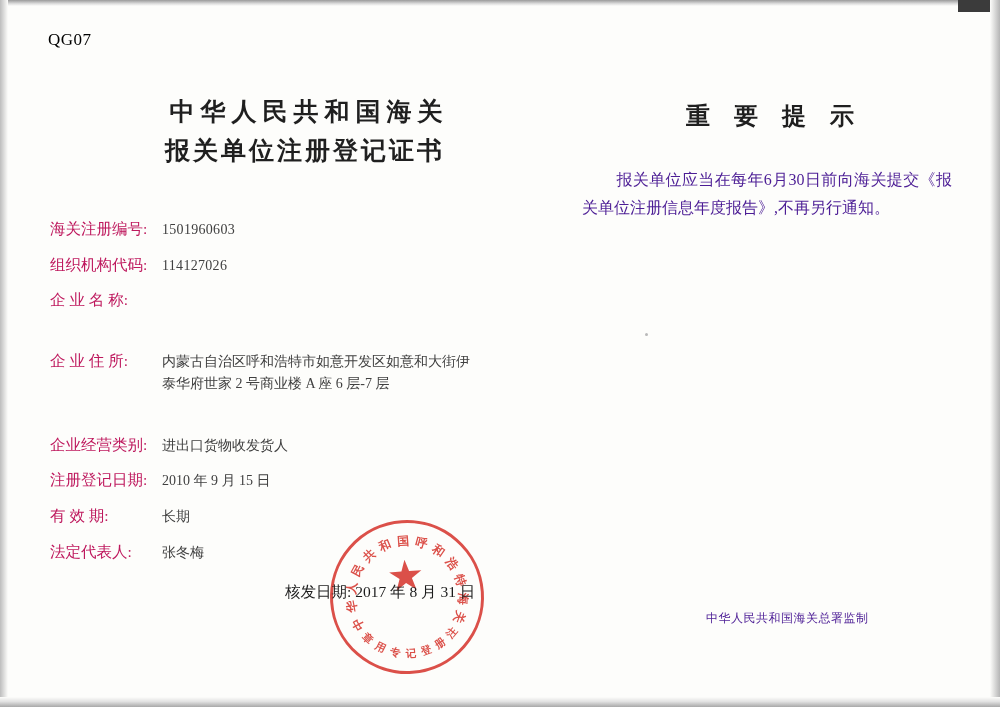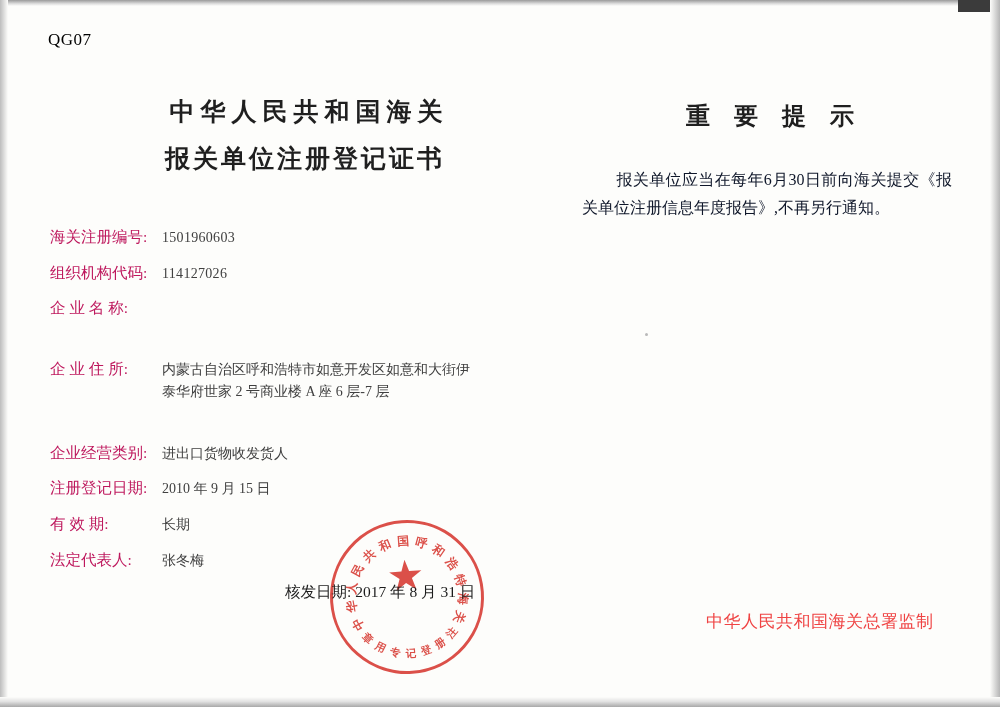--- a/index.html
+++ b/index.html
@@ -66,21 +66,21 @@
   }
   .title-line1, .title-line2 {
     text-align: center;
     font-size: 25px;
     font-weight: bold;
     letter-spacing: 6px;
     color: #1f1f1f;
     font-family: "Liberation Serif", serif;
   }
   .title-line1 { margin-left: 18px; }
-  .title-line2 { margin-top: 14px; margin-left: 10px; letter-spacing: 3px; }
+  .title-line2 { margin-top: 6px; margin-left: 10px; letter-spacing: 3px; }
 
   .fields {
     margin-top: 52px;
     padding-left: 10px;
   }
   .field-row {
     display: flex;
     align-items: flex-start;
     margin-bottom: 14px;
   }
@@ -192,32 +192,32 @@
     font-size: 24px;
     font-weight: bold;
     letter-spacing: 9px;
     color: #1f1f1f;
     margin-left: 9px;
   }
   .notice-body {
     margin-top: 34px;
     font-size: 16px;
     line-height: 1.72;
-    color: #0f172a;
+    color: #4c1d95;
     text-align: justify;
     padding: 0 8px 0 2px;
   }
   .notice-body .indent { display: inline-block; width: 34px; }
 
   .footer-right {
     position: absolute;
     left: 706px;
     top: 610px;
-    font-size: 17px;
-    color: #ef4444;
+    font-size: 12px;
+    color: #4c1d95;
     letter-spacing: 0.5px;
   }
   .speck {
     position: absolute;
     left: 645px;
     top: 333px;
     width: 3px; height: 3px;
     background: #b9b9b9;
     border-radius: 50%;
   }

